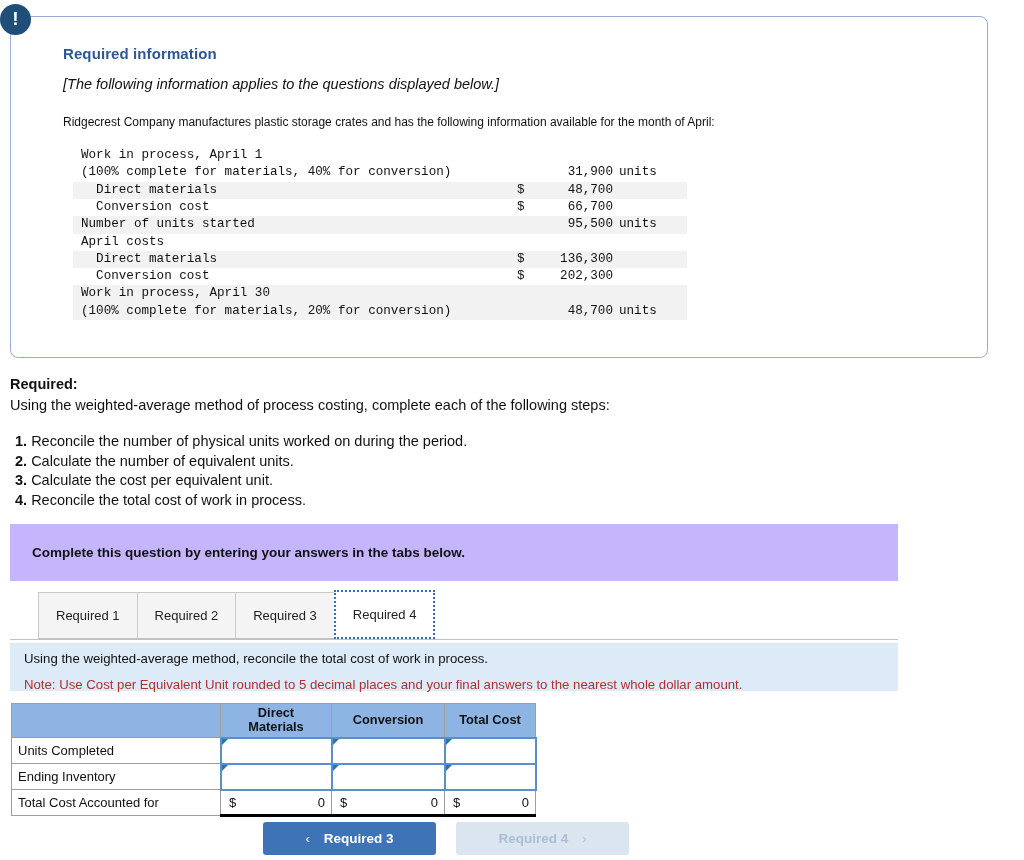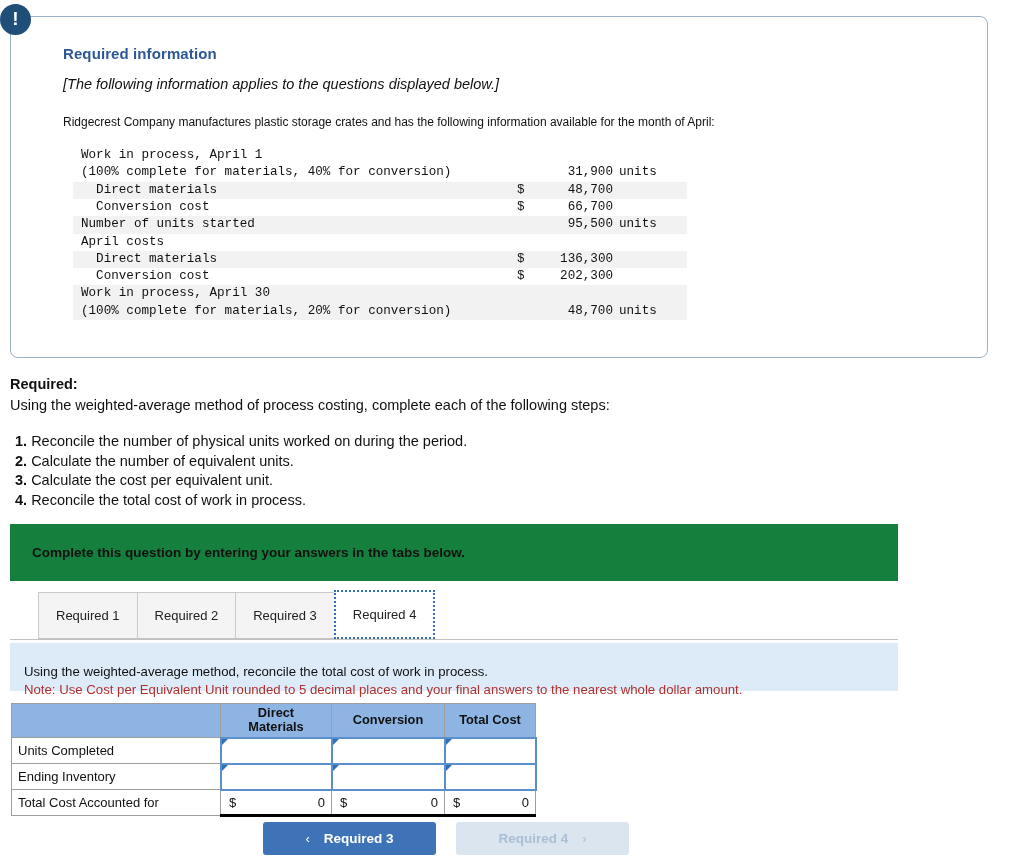--- a/index.html
+++ b/index.html
@@ -127,21 +127,21 @@
   }
   .step .num { font-weight: bold; }
 
   
   .gray-bar {
     position: absolute;
     left: 10px;
     top: 524px;
     width: 888px;
     height: 57px;
-    background: #15803d;
+    background: #c4b5fd;
     display: flex;
     align-items: center;
   }
   .gray-bar-text {
     font-size: 13.5px;
     font-weight: bold;
     padding-left: 22px;
     color: #111;
   }
 
@@ -187,28 +187,28 @@
 
   
   .info-banner {
     position: absolute;
     left: 10px;
     top: 643px;
     width: 888px;
     height: 48px;
     background: #dcebf7;
     box-sizing: border-box;
-    padding: 20px 0 0 14px;
+    padding: 7px 0 0 14px;
   }
   .info-line {
     font-size: 13.2px;
     color: #111;
     line-height: 18px;
   }
-  .info-note { color: #b03030; }
+  .info-note { color: #b03030; margin-top: 8px; }
 
   
   .answer-table {
     position: absolute;
     left: 11px;
     top: 703px;
     border-collapse: collapse;
     table-layout: fixed;
     font-size: 13px;
   }

